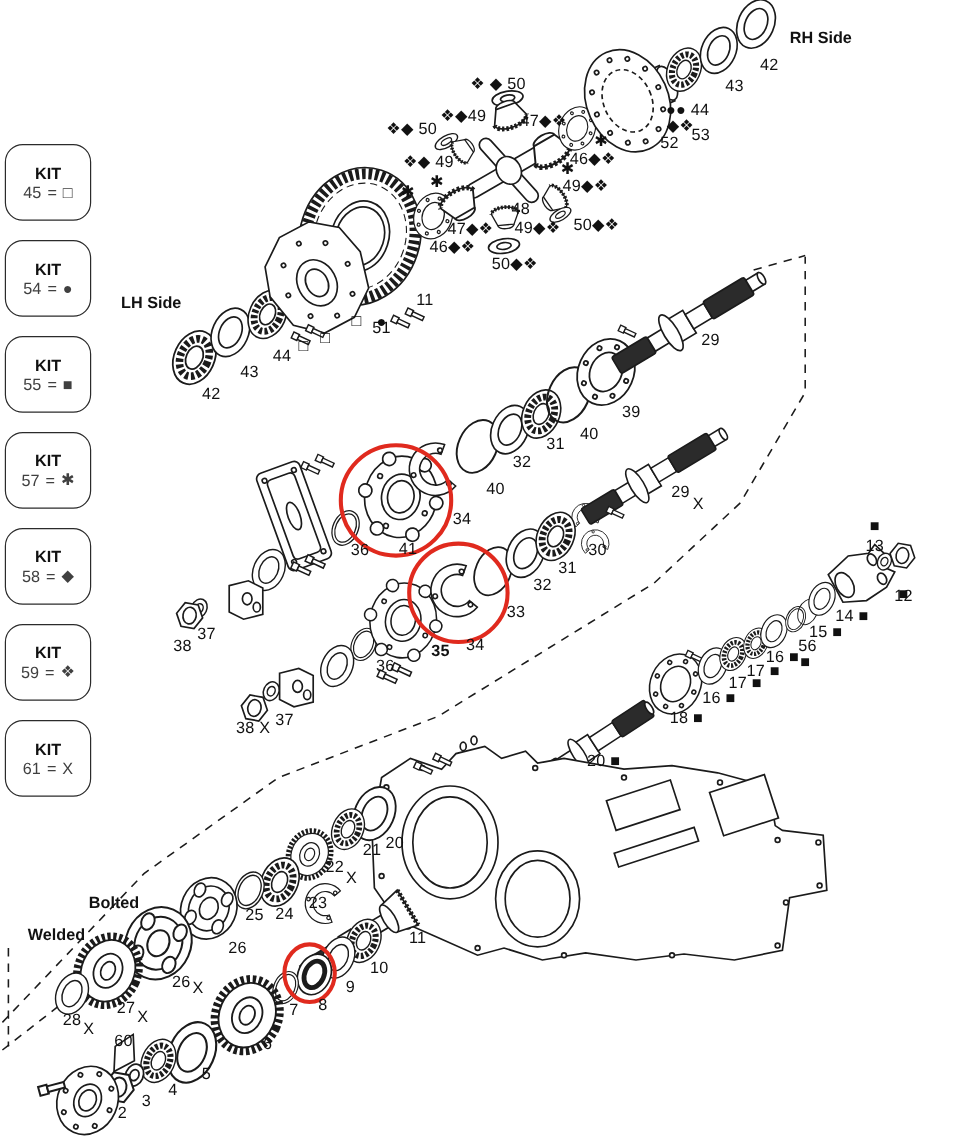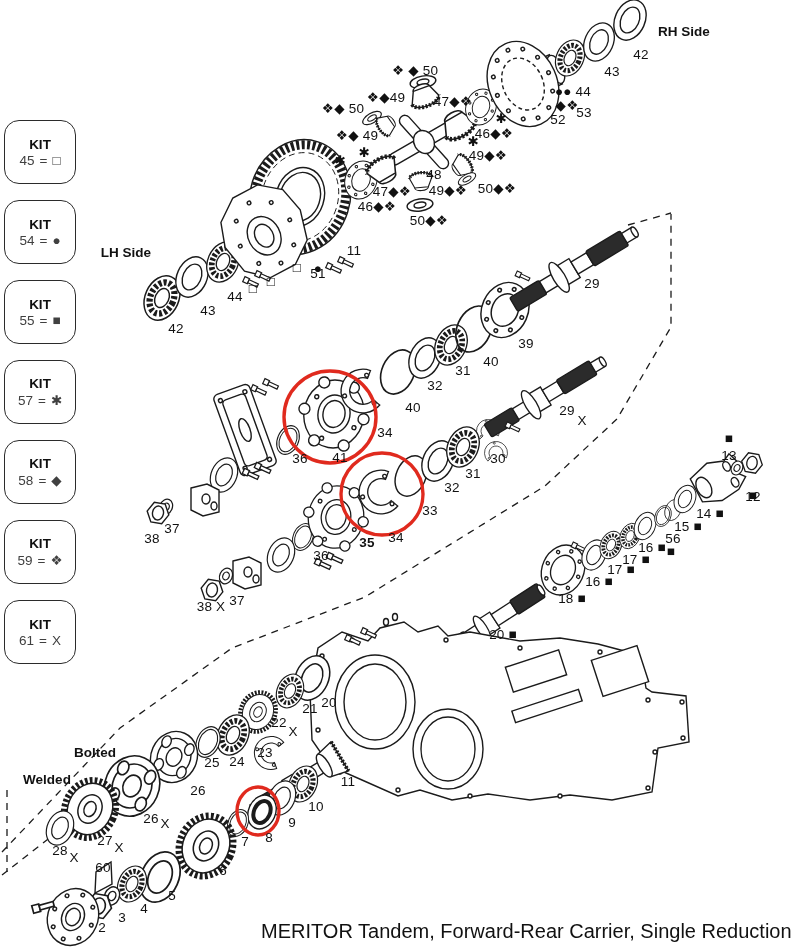--- a/index.html
+++ b/index.html
@@ -546,14 +546,13 @@
       <span class="plabel" style="left: 172px; top: 895px;">5</span>
       <span class="plabel" style="left: 144px; top: 908px;">4</span>
       <span class="plabel" style="left: 122px; top: 917px;">3</span>
       <span class="plabel" style="left: 102px; top: 927px;">2</span>
       <span class="slabel" style="left: 684px; top: 31px;">RH Side</span>
       <span class="slabel" style="left: 126px; top: 252px;">LH Side</span>
       <span class="slabel" style="left: 95px; top: 752px;">Bolted</span>
       <span class="slabel" style="left: 47px; top: 779px;">Welded</span>
     </div>
 
-  <div class="title">MERITOR Tandem, Forward-Rear Carrier, Single Reduction</div>
 </div>
 
 </body></html>

